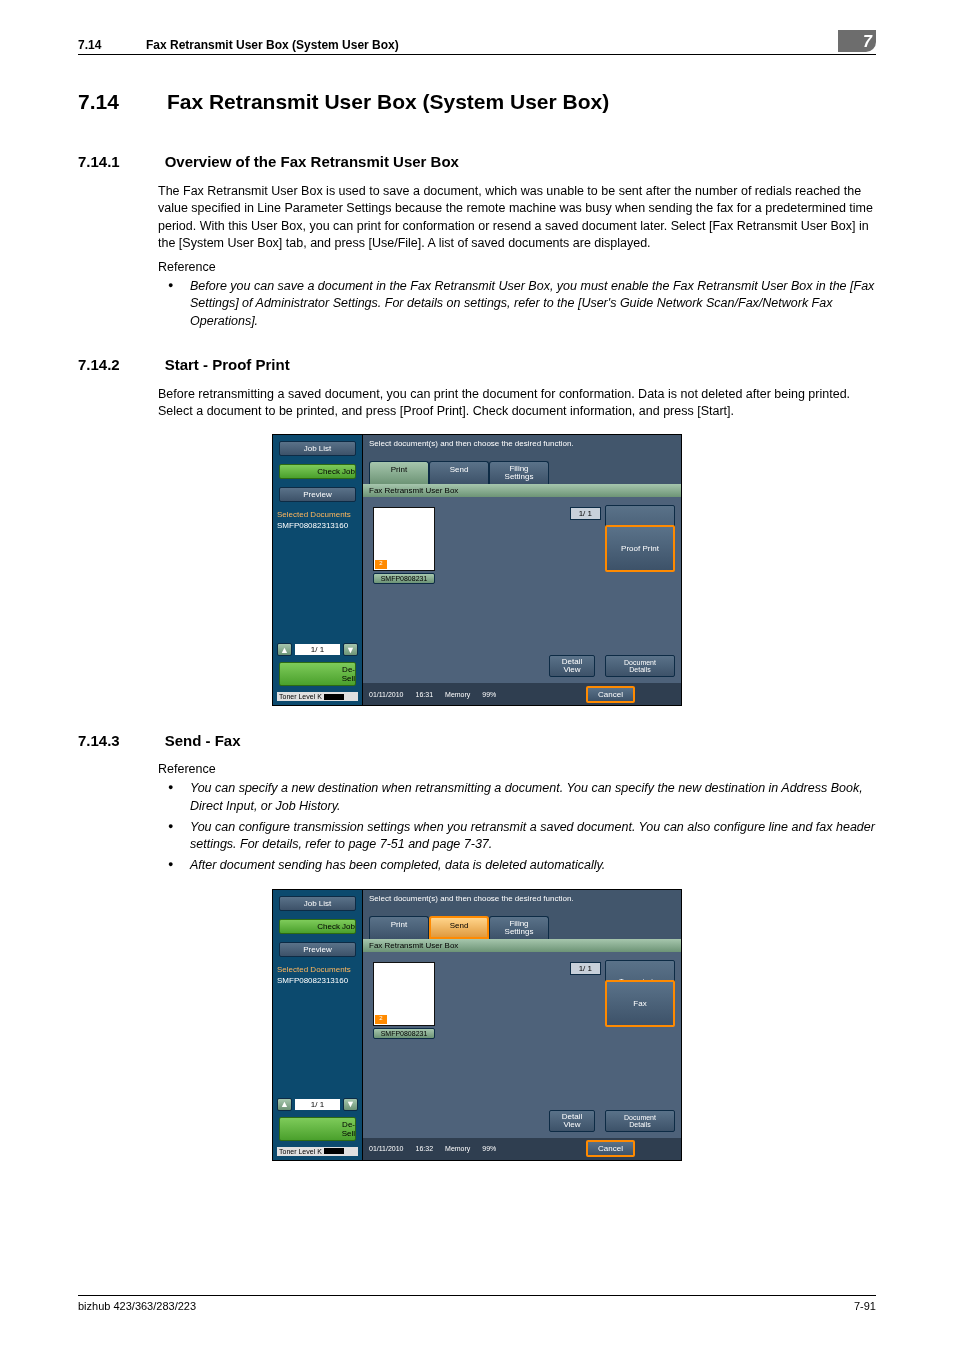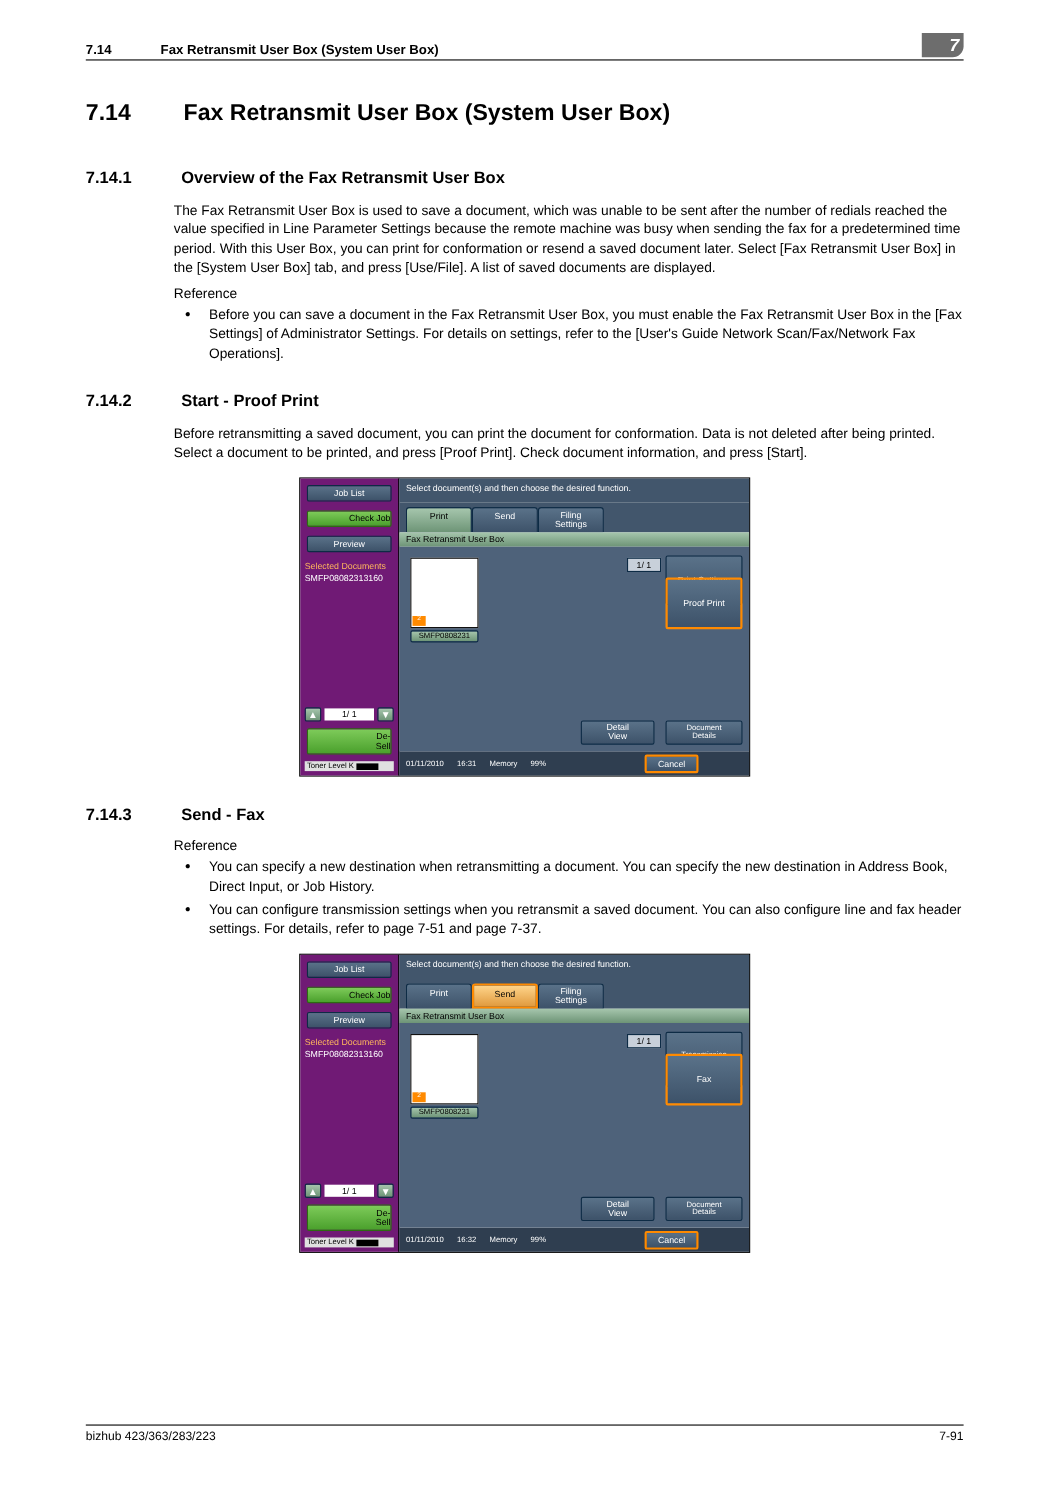--- a/index.html
+++ b/index.html
@@ -17,27 +17,27 @@
   .hdr-title { font-size: 12px; font-weight: bold; flex: 1; }
   .chap-badge { background: #6d6d6d; width: 38px; height: 22px; position: absolute; right: 78px; top: 30px; display: flex; align-items: flex-end; justify-content: flex-end; padding: 0 4px 1px 0; color: #fff; font-style: italic; font-weight: bold; font-size: 16px; border-radius: 0 0 10px 0; }
   h1.section { margin: 25px 0 28px 0; }
   .sec-num { font-size: 21px; font-weight: bold; display: inline-block; width: 80px; }
   .sec-title { font-size: 21px; font-weight: bold; }
   h2.subsection { margin: 18px 0 10px 0; color: #000; }
   .sub-num { font-size: 15px; font-weight: bold; display: inline-block; width: 80px; }
   .sub-title { font-size: 15px; font-weight: bold; }
   .body-text { margin-left: 80px; font-size: 12.5px; line-height: 1.38; margin-bottom: 8px; }
   .ref-label { margin-left: 80px; font-size: 12.5px; margin-bottom: 4px; }
-  ul.ref { margin-left: 80px; list-style: none; padding: 0; }
+  ul.ref { margin-left: 80px; list-style: none; padding: 0; font-style: italic; }
   ul.ref li { font-size: 12.5px; line-height: 1.38; padding-left: 32px; position: relative; margin-bottom: 4px; }
   ul.ref li::before { content: "\25CF"; position: absolute; left: 10px; top: 1px; font-size: 9px; }
 
   
   .mock { width: 410px; height: 272px; margin: 14px auto 16px auto; border: 1px solid #000; display: flex; font-size: 9px; }
-  .mock-left { width: 90px; background: #701a75; border-right: 1px solid #000; display: flex; flex-direction: column; }
+  .mock-left { width: 90px; background: #0c4a6e; border-right: 1px solid #000; display: flex; flex-direction: column; }
   .mock-right { flex: 1; display: flex; flex-direction: column; }
   .mb { border: 1px solid #0d2b45; background: linear-gradient(#5a7289,#3d5269); color: #fff; font-size: 8px; margin: 4px 6px; padding: 2px 0; text-align: center; border-radius: 2px; }
   .mb.green { background: linear-gradient(#7ecb5a,#4aa02c); border-color: #2d6a12; color: #000; text-align: right; }
   .mb.hdr { margin-top: 6px; }
   .sel-label { color: #ffb75d; font-size: 8px; margin: 4px 4px 2px 4px; }
   .sel-doc { color: #fff; font-size: 8px; margin: 0 4px; }
   .midspace { flex: 1; }
   .pagerow { display: flex; align-items: center; margin: 2px 4px; gap: 3px; }
   .arrow { background: linear-gradient(#a6c6ad,#6d9476); border: 1px solid #0d2b45; width: 15px; height: 13px; display: flex; align-items: center; justify-content: center; color: #fff; font-size: 9px; border-radius: 2px; }
   .pg { background: #fff; flex: 1; text-align: center; font-size: 8px; padding: 1px 0; }
@@ -51,21 +51,21 @@
   .tab.sel { border: 2px solid #ff8a00; background: linear-gradient(#ffd48a,#e09a3e); color:#000; }
   .mr-crumb { background: linear-gradient(#a6c6ad,#6d9476); color:#000; font-size: 8px; padding: 2px 6px; }
   .mr-body { flex: 1; background: #4e627a; position: relative; padding: 10px; }
   .thumb { width: 62px; height: 64px; background:#fff; border:1px solid #111; position: relative; }
   .thumb-label { background: linear-gradient(#a6c6ad,#6d9476); font-size: 7px; padding: 1px 2px; margin-top: 2px; text-align: center; border:1px solid #0d2b45; border-radius:2px; width:62px; }
   .thumb .ov { position:absolute; left:1px; bottom:1px; width:12px; height:9px; background:#ff8a00; font-size:6px; text-align:center; color:#fff; }
   .pgind { position:absolute; right: 80px; top: 10px; background:#c8d0da; border:1px solid #0d2b45; color:#000; font-size:8px; padding:1px 8px; }
   .rbtn { position:absolute; right: 6px; background:linear-gradient(#5a7289,#3d5269); border:1px solid #0d2b45; color:#fff; font-size:8px; padding: 17px 4px; width: 70px; text-align:center; border-radius: 2px; }
   .rbtn.hi { border: 2px solid #ff8a00; }
   .rb1 { top: 8px; } .rb2 { top: 28px; }
-  .dv { position:absolute; right: 86px; bottom: 6px; background:linear-gradient(#5a7289,#3d5269); border:1px solid #0d2b45; color:#fff; font-size:8px; padding:2px 6px; border-radius:2px; width:67px; text-align:center; }
+  .dv { position:absolute; right: 86px; bottom: 6px; background:linear-gradient(#5a7289,#3d5269); border:1px solid #0d2b45; color:#fff; font-size:8px; padding:2px 6px; border-radius:2px; width:46px; text-align:center; }
   .dd { position:absolute; right: 6px; bottom: 6px; background:linear-gradient(#5a7289,#3d5269); border:1px solid #0d2b45; color:#fff; font-size:7px; padding:3px 4px; border-radius:2px; width:70px; text-align:center; }
   .mr-foot { height: 22px; background: #2f3e50; display:flex; align-items:center; padding: 0 6px; color:#fff; font-size:7px; gap:12px; }
   .cancel { margin-left:auto; margin-right:40px; background:linear-gradient(#5a7289,#3d5269); border:2px solid #ff8a00; padding:2px 10px; border-radius:2px; font-size:8px; }
 
   .footer { position: absolute; bottom: 38px; left: 78px; right: 78px; border-top: 1px solid #000; padding-top: 4px; display: flex; justify-content: space-between; font-size: 11px; }
 </style>
 </head>
 <body>
 
 <div class="page">
@@ -149,20 +149,21 @@
   </div>
 
   <h2 class="subsection">
     <span class="sub-num">7.14.3</span>
     <span class="sub-title">Send - Fax</span>
   </h2>
   <p class="ref-label">Reference</p>
   <ul class="ref">
     <li>You can specify a new destination when retransmitting a document. You can specify the new destination in Address Book, Direct Input, or Job History.</li>
     <li>You can configure transmission settings when you retransmit a saved document. You can also configure line and fax header settings. For details, refer to page 7-51 and page 7-37.</li>
+    <li>After document sending has been completed, data is deleted automatically.</li>
   </ul>
 
   <div class="mock">
     <div class="mock-left">
       <div class="mb hdr">Job List</div>
       <div class="mb green">Check Job</div>
       <div class="mb">Preview</div>
       <div class="sel-label">Selected Documents</div>
       <div class="sel-doc">SMFP08082313160</div>
       <div class="midspace"></div>

